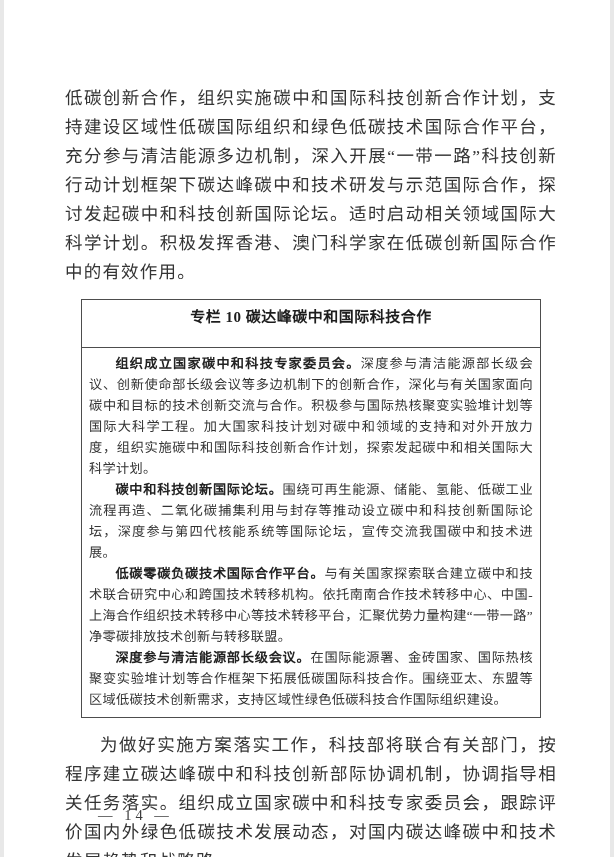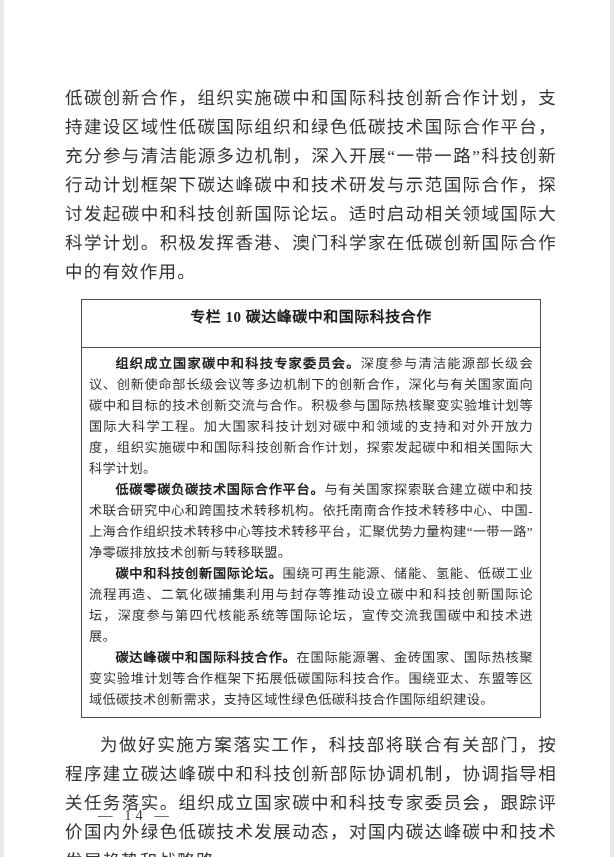--- a/index.html
+++ b/index.html
@@ -83,23 +83,23 @@
 
 <div class="page">
   <div class="content">
 
     <p class="main-para">低碳创新合作，组织实施碳中和国际科技创新合作计划，支持建设区域性低碳国际组织和绿色低碳技术国际合作平台，充分参与清洁能源多边机制，深入开展“一带一路”科技创新行动计划框架下碳达峰碳中和技术研发与示范国际合作，探讨发起碳中和科技创新国际论坛。适时启动相关领域国际大科学计划。积极发挥香港、澳门科学家在低碳创新国际合作中的有效作用。</p>
 
     <div class="column-box">
       <p class="box-title">专栏 10  碳达峰碳中和国际科技合作</p>
       <div class="box-body">
         <p class="box-para"><span class="lead">组织成立国家碳中和科技专家委员会。</span><span>深度参与清洁能源部长级会议、创新使命部长级会议等多边机制下的创新合作，深化与有关国家面向碳中和目标的技术创新交流与合作。积极参与国际热核聚变实验堆计划等国际大科学工程。加大国家科技计划对碳中和领域的支持和对外开放力度，组织实施碳中和国际科技创新合作计划，探索发起碳中和相关国际大科学计划。</span></p>
+        <p class="box-para"><span class="lead">碳中和科技创新国际论坛。</span><span>围绕可再生能源、储能、氢能、低碳工业流程再造、二氧化碳捕集利用与封存等推动设立碳中和科技创新国际论坛，深度参与第四代核能系统等国际论坛，宣传交流我国碳中和技术进展。</span></p>
         <p class="box-para"><span class="lead">低碳零碳负碳技术国际合作平台。</span><span>与有关国家探索联合建立碳中和技术联合研究中心和跨国技术转移机构。依托南南合作技术转移中心、中国-上海合作组织技术转移中心等技术转移平台，汇聚优势力量构建“一带一路”净零碳排放技术创新与转移联盟。</span></p>
-        <p class="box-para"><span class="lead">碳中和科技创新国际论坛。</span><span>围绕可再生能源、储能、氢能、低碳工业流程再造、二氧化碳捕集利用与封存等推动设立碳中和科技创新国际论坛，深度参与第四代核能系统等国际论坛，宣传交流我国碳中和技术进展。</span></p>
-        <p class="box-para"><span class="lead">碳达峰碳中和国际科技合作。</span><span>在国际能源署、金砖国家、国际热核聚变实验堆计划等合作框架下拓展低碳国际科技合作。围绕亚太、东盟等区域低碳技术创新需求，支持区域性绿色低碳科技合作国际组织建设。</span></p>
+        <p class="box-para"><span class="lead">深度参与清洁能源部长级会议。</span><span>在国际能源署、金砖国家、国际热核聚变实验堆计划等合作框架下拓展低碳国际科技合作。围绕亚太、东盟等区域低碳技术创新需求，支持区域性绿色低碳科技合作国际组织建设。</span></p>
       </div>
     </div>
 
     <p class="main-para closing">为做好实施方案落实工作，科技部将联合有关部门，按程序建立碳达峰碳中和科技创新部际协调机制，协调指导相关任务落实。组织成立国家碳中和科技专家委员会，跟踪评价国内外绿色低碳技术发展动态，对国内碳达峰碳中和技术发展趋势和战略路</p>
 
   </div>
 
   <div class="page-footer">— 14 —</div>
 </div>
 

